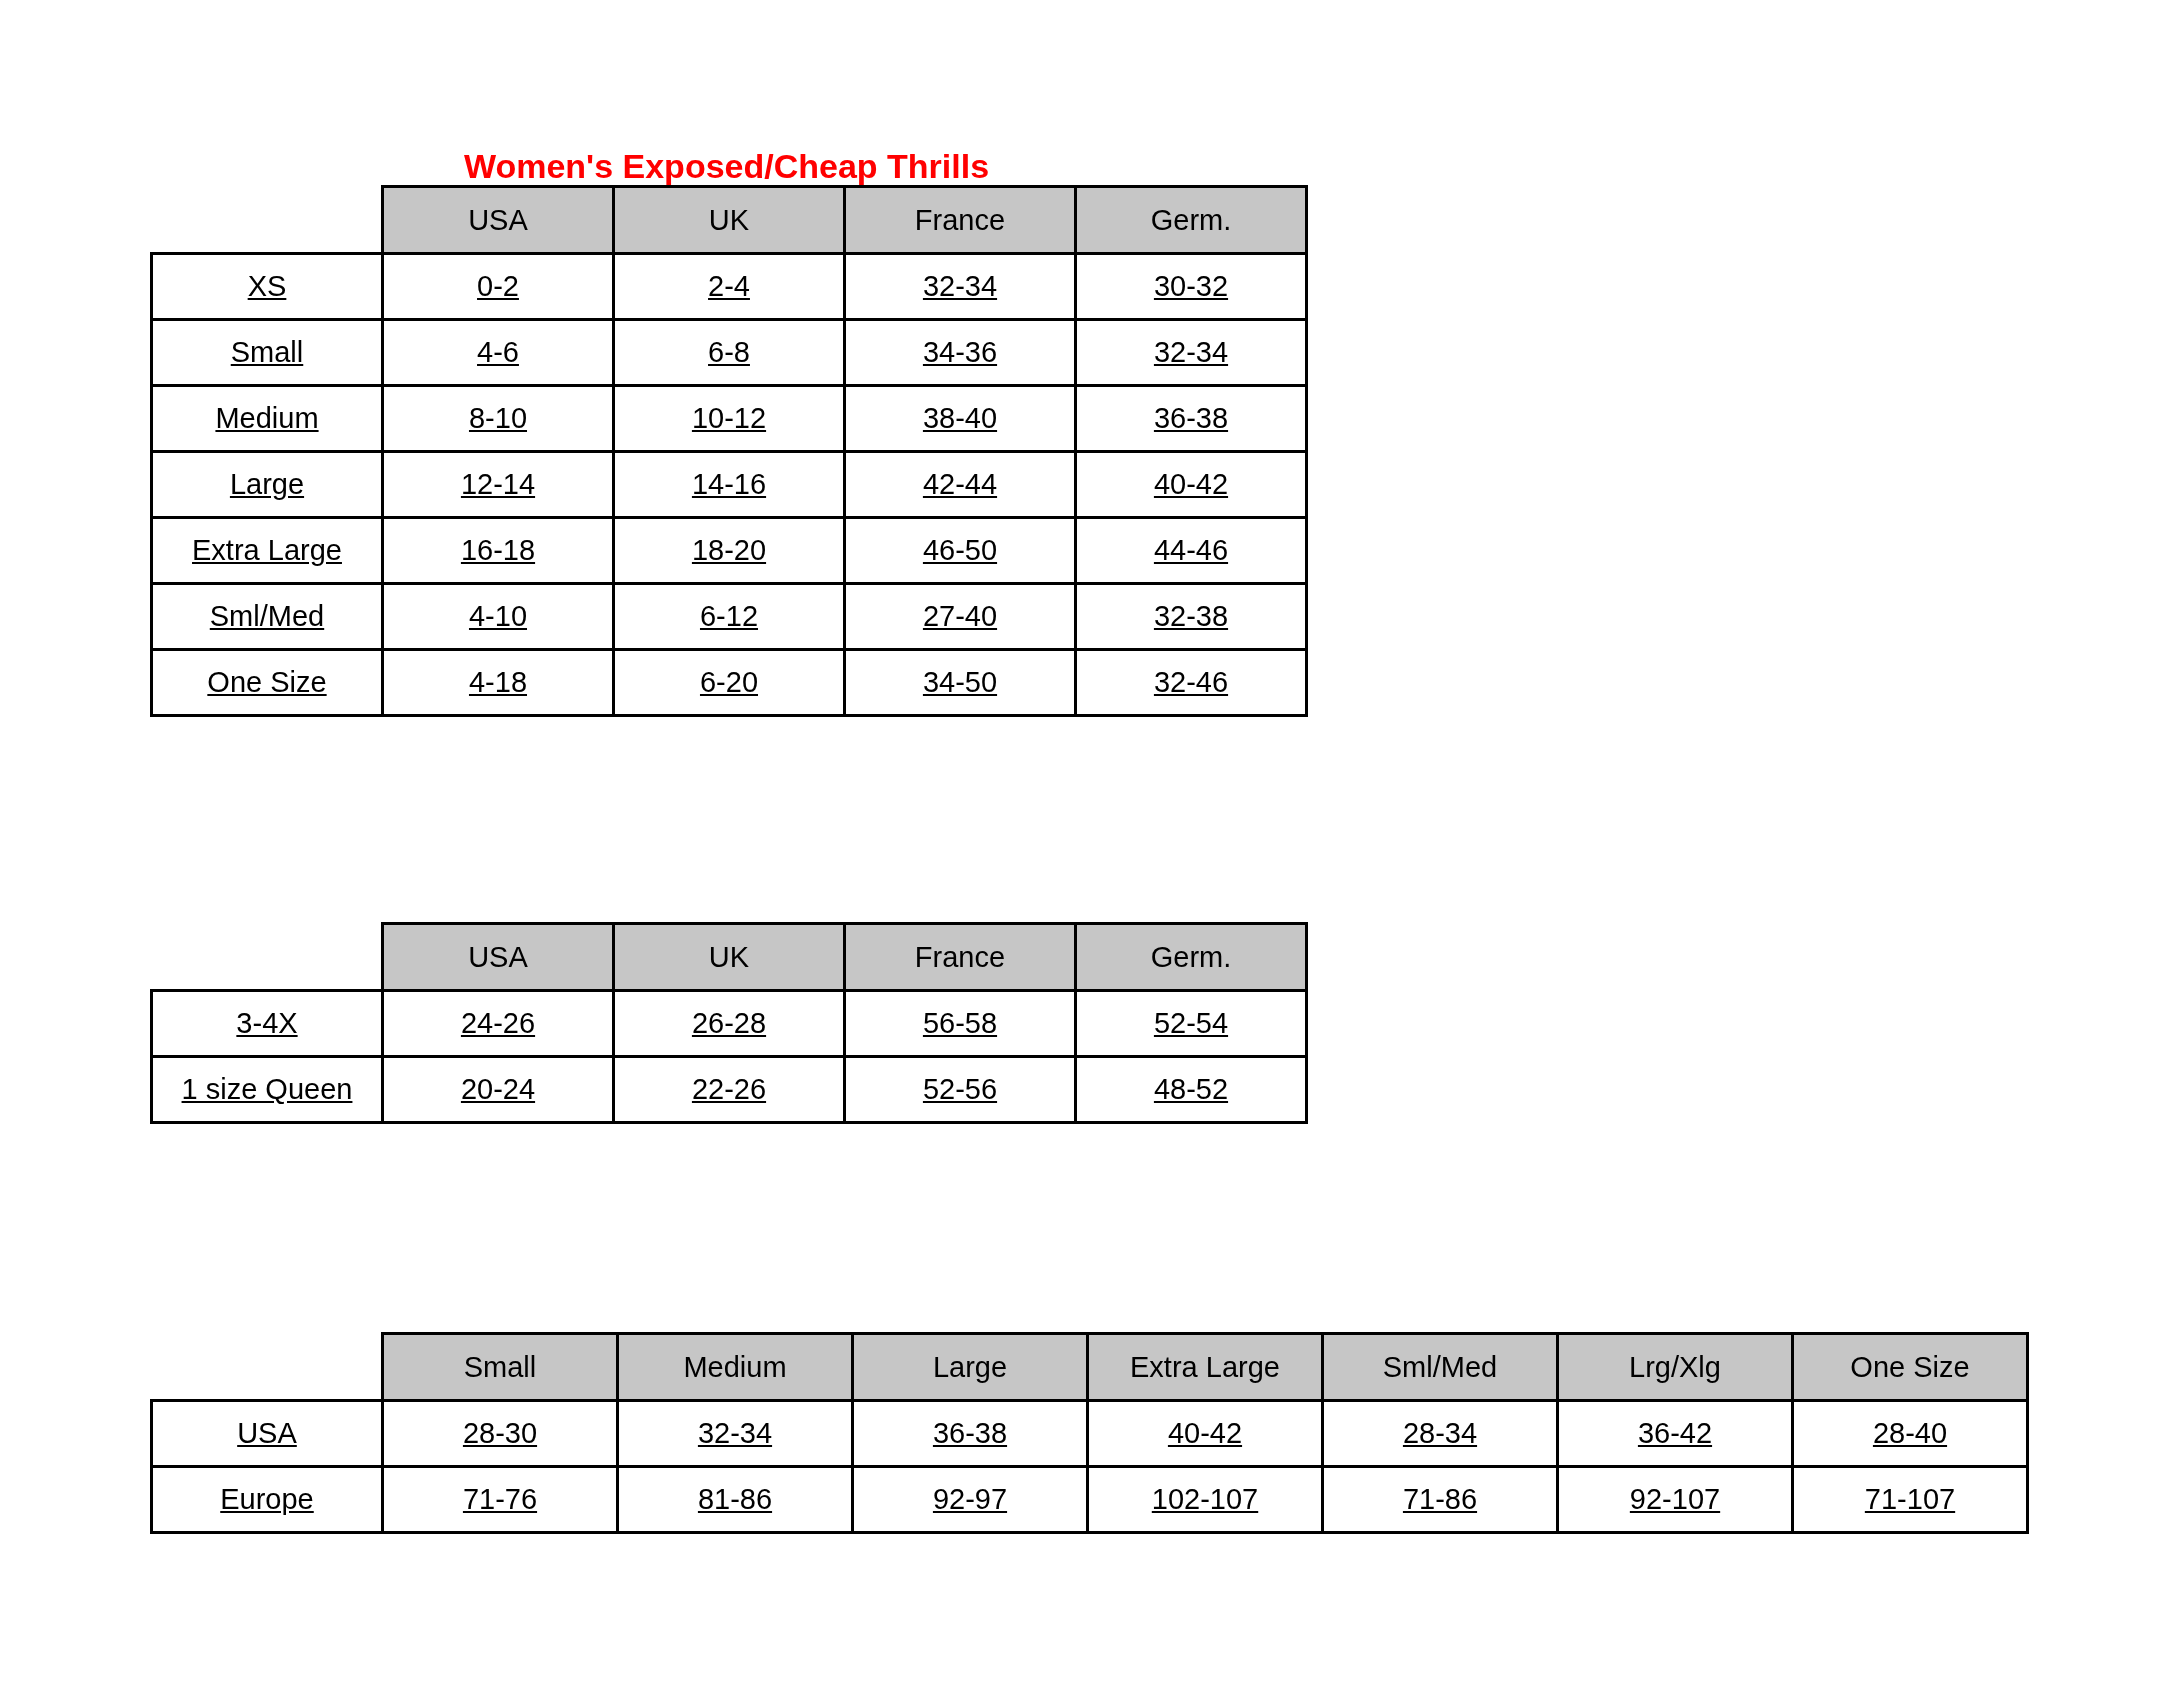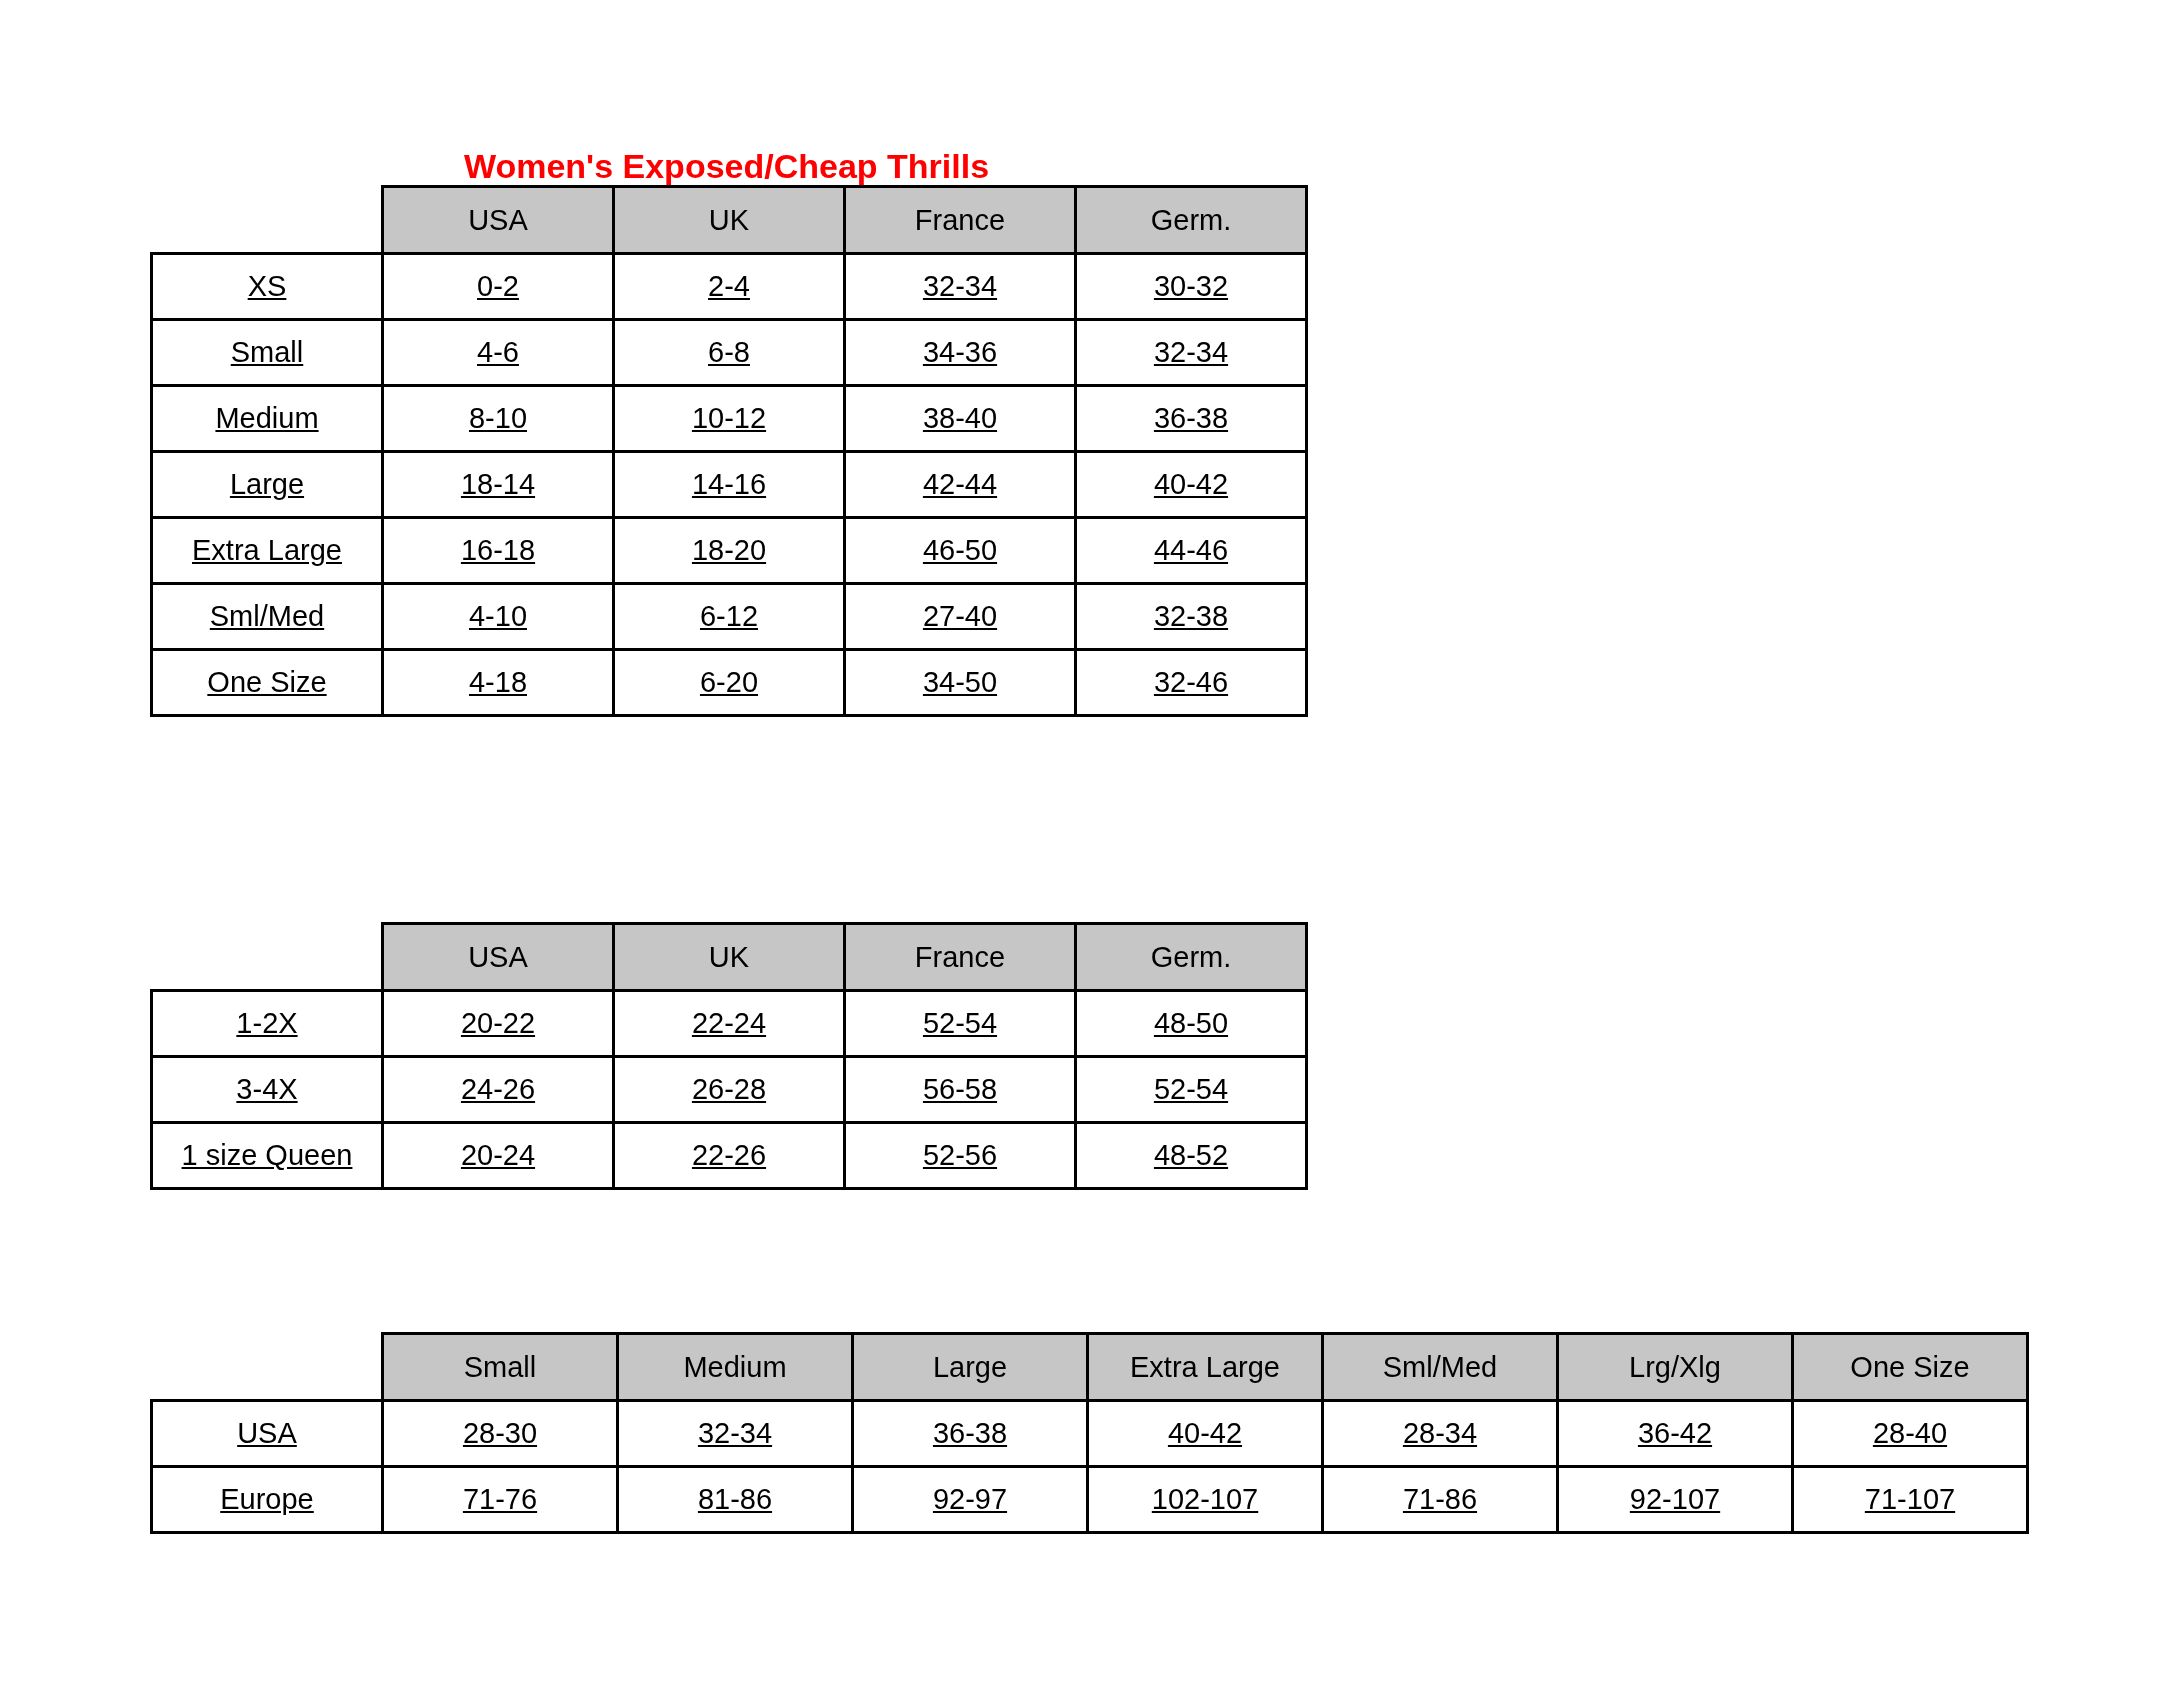--- a/index.html
+++ b/index.html
@@ -94,21 +94,21 @@
         </tr>
         <tr>
           <td>Medium</td>
           <td>8-10</td>
           <td>10-12</td>
           <td>38-40</td>
           <td>36-38</td>
         </tr>
         <tr>
           <td>Large</td>
-          <td>18-14</td>
+          <td>12-14</td>
           <td>14-16</td>
           <td>42-44</td>
           <td>40-42</td>
         </tr>
         <tr>
           <td>Extra Large</td>
           <td>16-18</td>
           <td>18-20</td>
           <td>46-50</td>
           <td>44-46</td>
@@ -141,27 +141,20 @@
       <thead>
         <tr>
           <th class="corner"></th>
           <th>USA</th>
           <th>UK</th>
           <th>France</th>
           <th>Germ.</th>
         </tr>
       </thead>
       <tbody>
-        <tr>
-          <td>1-2X</td>
-          <td>20-22</td>
-          <td>22-24</td>
-          <td>52-54</td>
-          <td>48-50</td>
-        </tr>
         <tr>
           <td>3-4X</td>
           <td>24-26</td>
           <td>26-28</td>
           <td>56-58</td>
           <td>52-54</td>
         </tr>
         <tr>
           <td>1 size Queen</td>
           <td>20-24</td>

